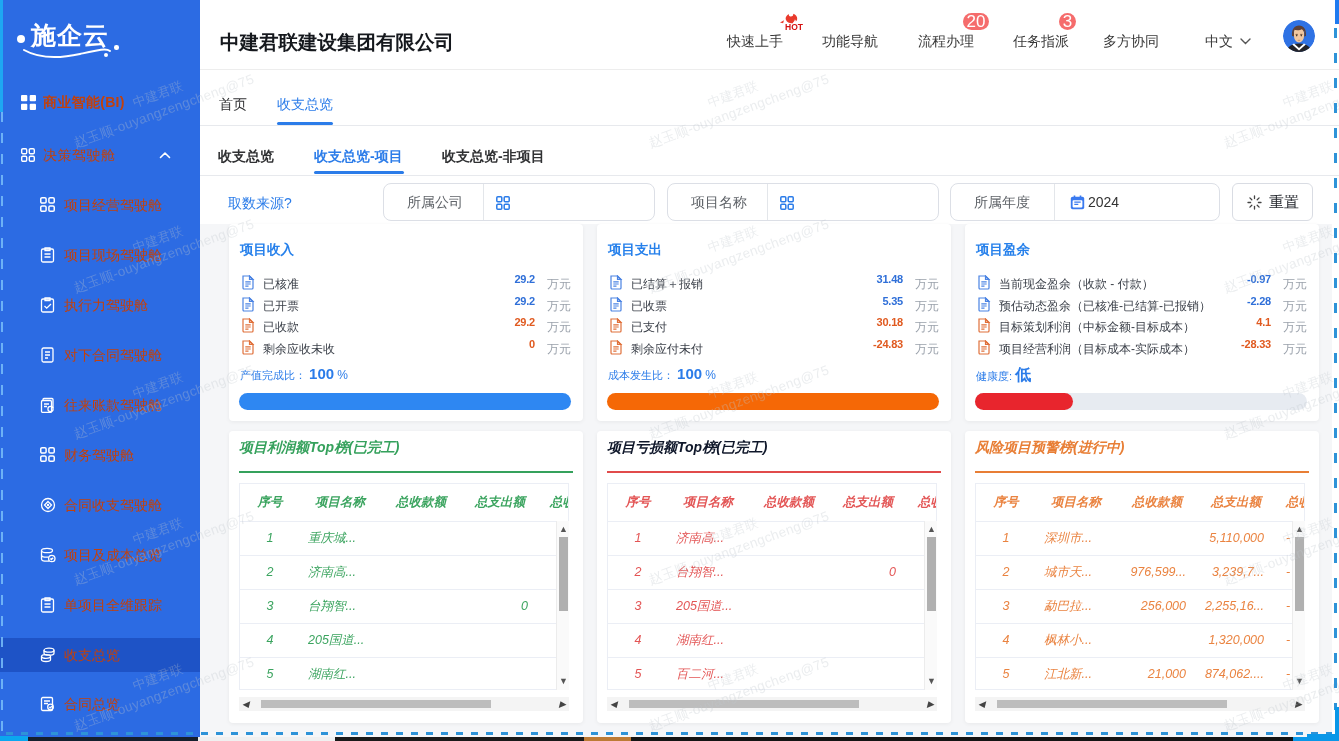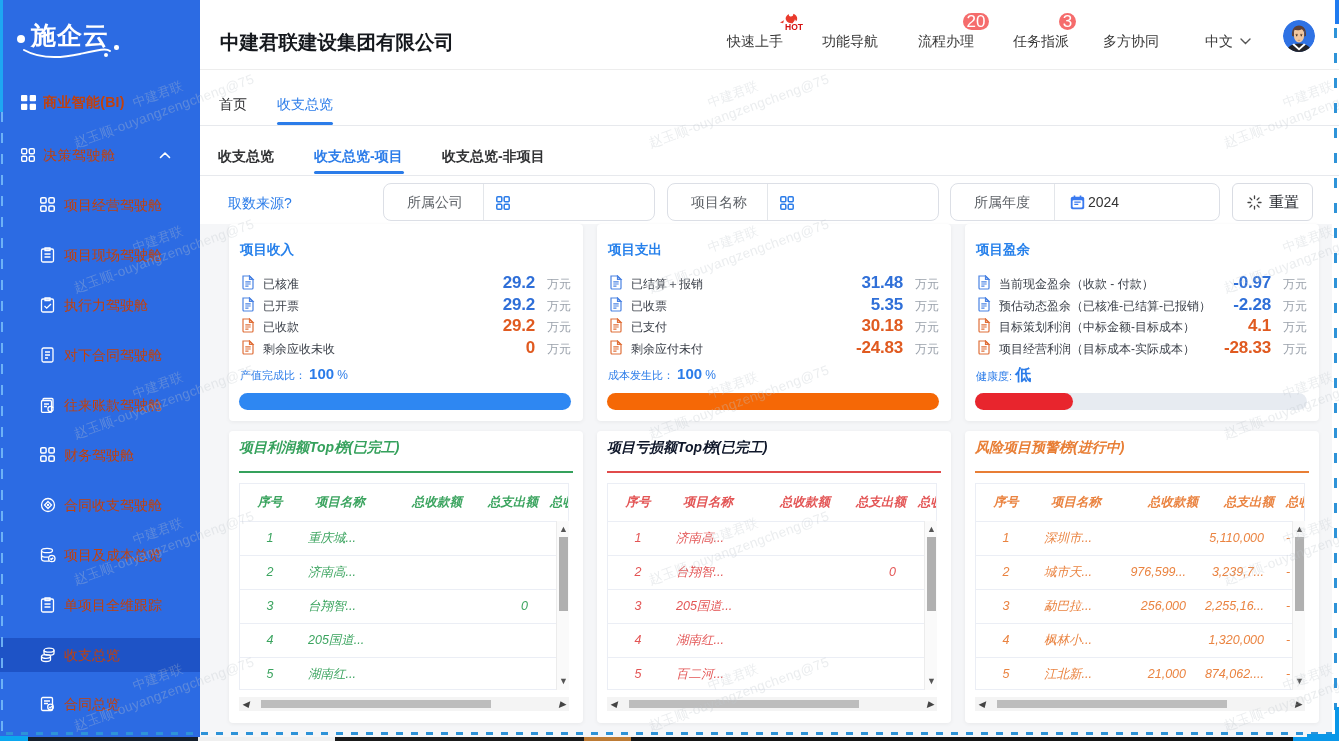--- a/index.html
+++ b/index.html
@@ -27,40 +27,40 @@
 .fbox { position:absolute; top:7px; height:38px; border:1px solid #dcdfe6; border-radius:8px; background:#fff; }
 .fbox .lb { position:absolute; left:23px; top:10px; font-size:14px; color:#5f6368; }
 .fbox .sep { position:absolute; top:0; bottom:0; width:1px; background:#e3e6ea; }
 
 #contentbg { left:200px; top:224px; width:1132px; height:513px; background:#f5f6f8; }
 .card { position:absolute; top:224px; width:354px; height:197px; background:#fff; border-radius:4px; box-shadow:0 1px 4px rgba(0,0,0,.06); }
 .card .ct { position:absolute; left:11px; top:17px; font-size:13.5px; font-weight:bold; color:#2680eb; }
 .krow { position:absolute; left:0; width:354px; height:21.5px; }
 .krow svg { position:absolute; left:12px; top:3px; }
 .krow .kl { position:absolute; left:34px; top:4px; font-size:12px; color:#3a3f48; }
-.krow .kv { position:absolute; right:48px; top:1px; font-size:17px; font-weight:bold; letter-spacing:-.2px; }
+.krow .kv { position:absolute; right:48px; top:1px; font-size:11px; font-weight:bold; letter-spacing:-.2px; }
 .krow .ku { position:absolute; right:12px; top:4px; font-size:12px; color:#9aa1ab; }
 .vblue { color:#2f6fd8; } .vorange { color:#e05a20; }
 .ratio { position:absolute; left:11px; top:141px; font-size:11px; color:#2b7ce9; }
 .ratio b { font-size:15px; }
 .pbar { position:absolute; left:10px; top:169px; width:332px; height:17px; border-radius:9px; }
 
 .tcard { position:absolute; top:431px; width:354px; height:292px; background:#fff; border-radius:4px; box-shadow:0 1px 4px rgba(0,0,0,.06);font-style:italic; }
 .tt { position:absolute; left:10px; top:8px; width:334px; font-size:14px; font-weight:bold; padding-bottom:14px; border-bottom:2px solid; }
 .tblwrap { position:absolute; left:10px; top:52px; width:330px; height:207px; overflow:hidden; border:1px solid #ebeef5; }
 table.dt { border-collapse:collapse; table-layout:fixed; width:424px; font-size:12.5px; }
 table.dt th { height:37px; font-size:12.5px; font-weight:bold; border-bottom:1px solid #ebeef5; }
 table.dt td { height:34px; border-bottom:1px solid #ebeef5; }
 .c1 { width:60px; text-align:center; }
 .c2 { width:80px; text-align:left; padding-left:8px; }
 .c3 { width:82px; text-align:right; padding-right:12px; }
 .c4 { width:76px; text-align:right; padding-right:10px; }
 .c5 { width:126px; text-align:left; padding-left:12px; }
 th.c2 { text-align:center; padding-left:0; }
-th.c3,th.c4 { text-align:right; padding:0; }
+th.c3,th.c4 { text-align:center; padding:0; }
 
 .vsb { position:absolute; right:14px; top:90px; width:13px; height:169px; background:#fafafa; border-left:1px solid #ececec; }
 .vsb .th { position:absolute; left:2px; top:16px; width:9px; height:74px; background:#b0b0b0; }
 .vsb .up,.vsb .dn { position:absolute; left:2px; width:9px; height:9px; color:#555; font-size:9px; line-height:9px; text-align:center; }
 .hsb { position:absolute; left:10px; top:266px; width:330px; height:14px; background:#f4f4f4; }
 .hsb .th { position:absolute; left:22px; top:3px; width:230px; height:8px; background:#bdbdbd; }
 .hsb .ar { position:absolute; top:2px; font-size:9px; color:#444; line-height:10px; }
 
 .wm { position:absolute; width:230px; text-align:center; transform:rotate(-20deg); color:rgba(193,198,206,.32); pointer-events:none; }
 .wm .l1 { font-size:13px; }

